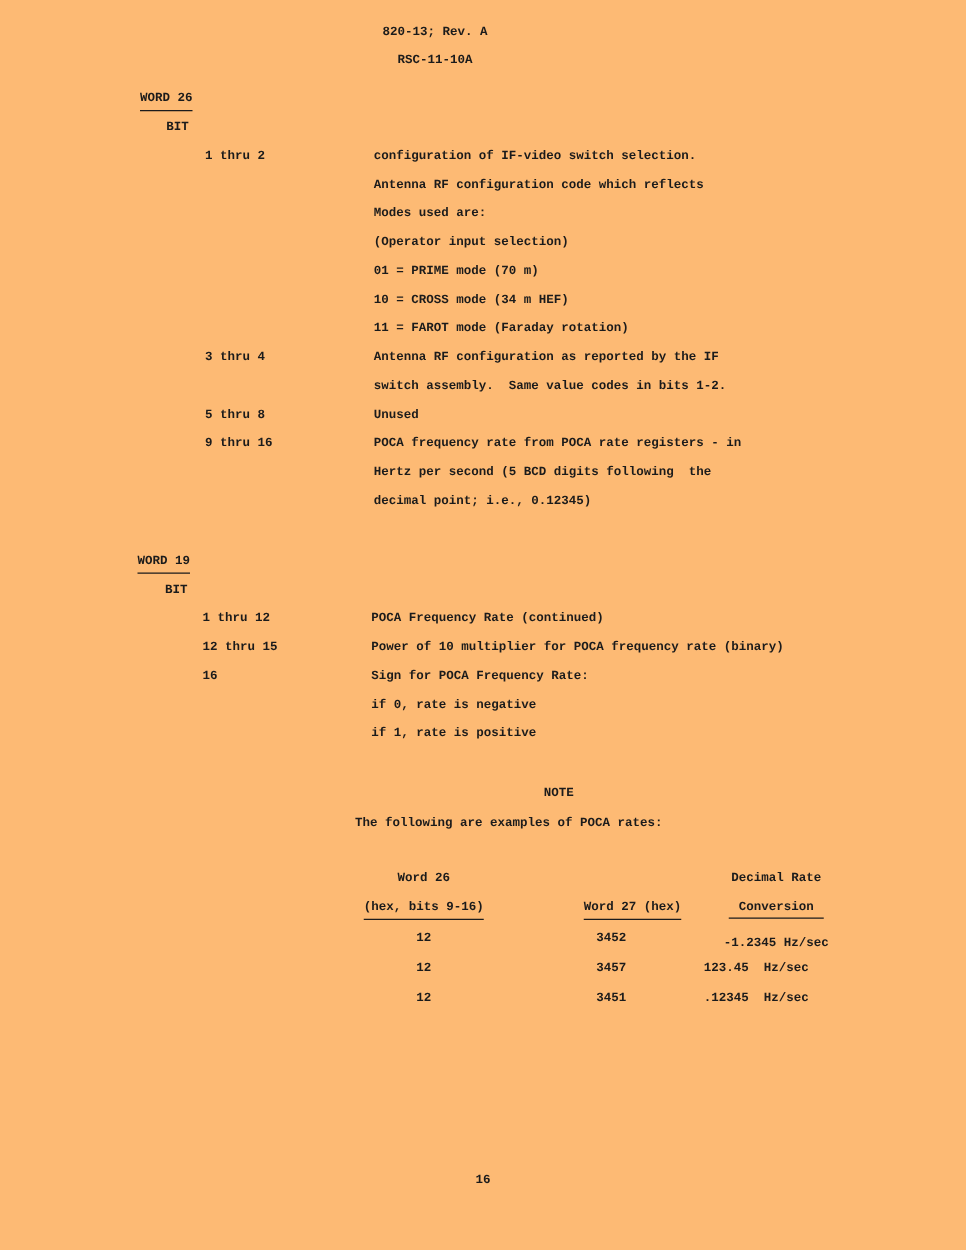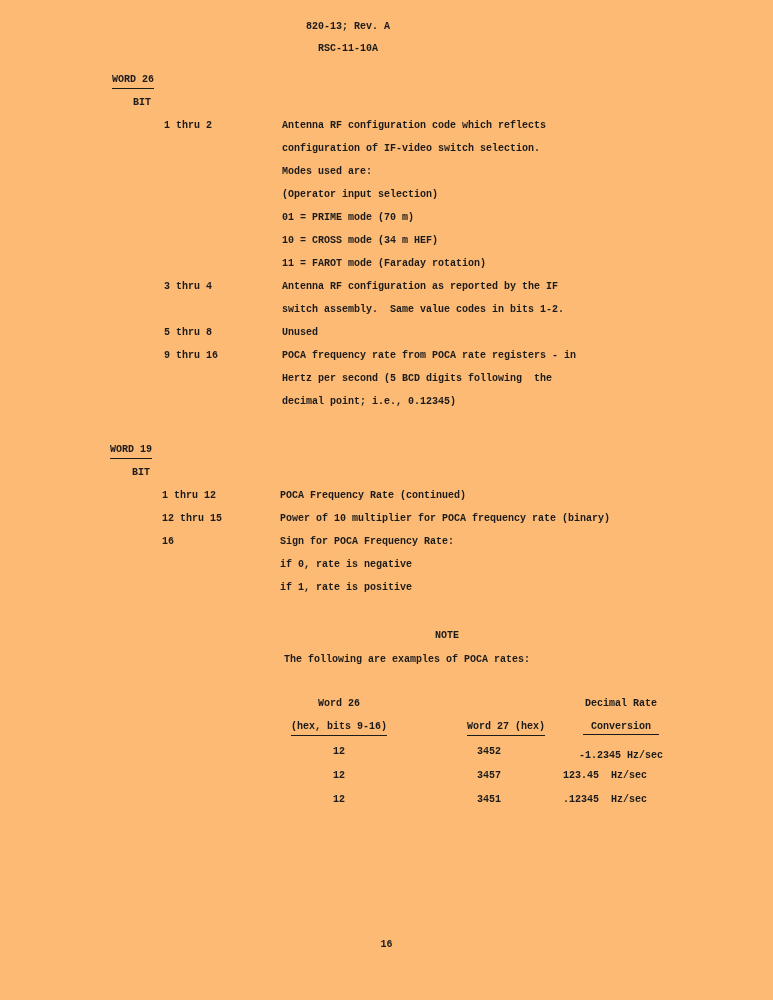--- a/index.html
+++ b/index.html
@@ -13,21 +13,21 @@
     line-height:23px;
     color:#1b1b1b;
     overflow:hidden;
   }
   .abs{position:absolute;}
   .underline{display:inline-block;border-bottom:1.6px solid #1b1b1b;padding-bottom:1px;line-height:15px;}
   .header{top:16px;left:0;width:696px;text-align:center;line-height:22px;}
   .word-title{left:112px;}
   .bit-label{left:133px;}
   .bit-rows{left:164px;width:560px;}
-  .bit-row{display:flex;}
+  .bit-row{display:flex;gap:17px;}
   .bit-range{width:118px;flex:0 0 118px;white-space:pre;}
   .bit-desc{flex:1;}
   .bit-desc div{white-space:pre;}
   .note-title{left:387px;width:120px;text-align:center;}
   .note-intro{left:284px;white-space:pre;}
   .tcol1{left:275px;width:128px;text-align:center;}
   .tcol2{left:436px;width:106px;text-align:center;}
   .tcol3{left:560px;width:122px;text-align:center;}
   .tcol3-row{left:563px;white-space:pre;text-align:left;}
   .conv-pad{padding:0 8px;}
@@ -45,22 +45,22 @@
 
   <div class="abs word-title" style="top:68px;">
     <span class="underline">WORD 26</span>
   </div>
   <div class="abs bit-label" style="top:91px;">BIT</div>
 
   <div class="abs bit-rows" style="top:114px;">
     <div class="bit-row">
       <div class="bit-range">1 thru 2</div>
       <div class="bit-desc">
+        <div>configuration of IF-video switch selection.</div>
         <div>Antenna RF configuration code which reflects</div>
-        <div>configuration of IF-video switch selection.</div>
         <div>Modes used are:</div>
         <div>(Operator input selection)</div>
         <div>01 = PRIME mode (70 m)</div>
         <div>10 = CROSS mode (34 m HEF)</div>
         <div>11 = FAROT mode (Faraday rotation)</div>
       </div>
     </div>
     <div class="bit-row">
       <div class="bit-range">3 thru 4</div>
       <div class="bit-desc">

